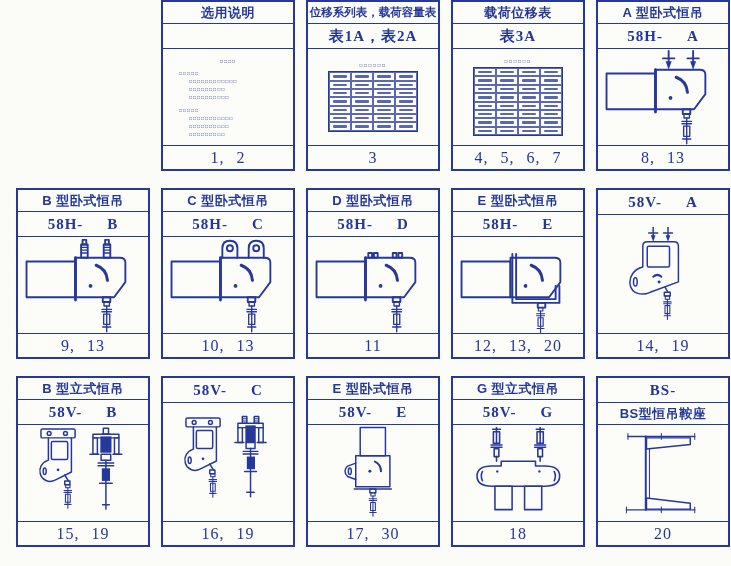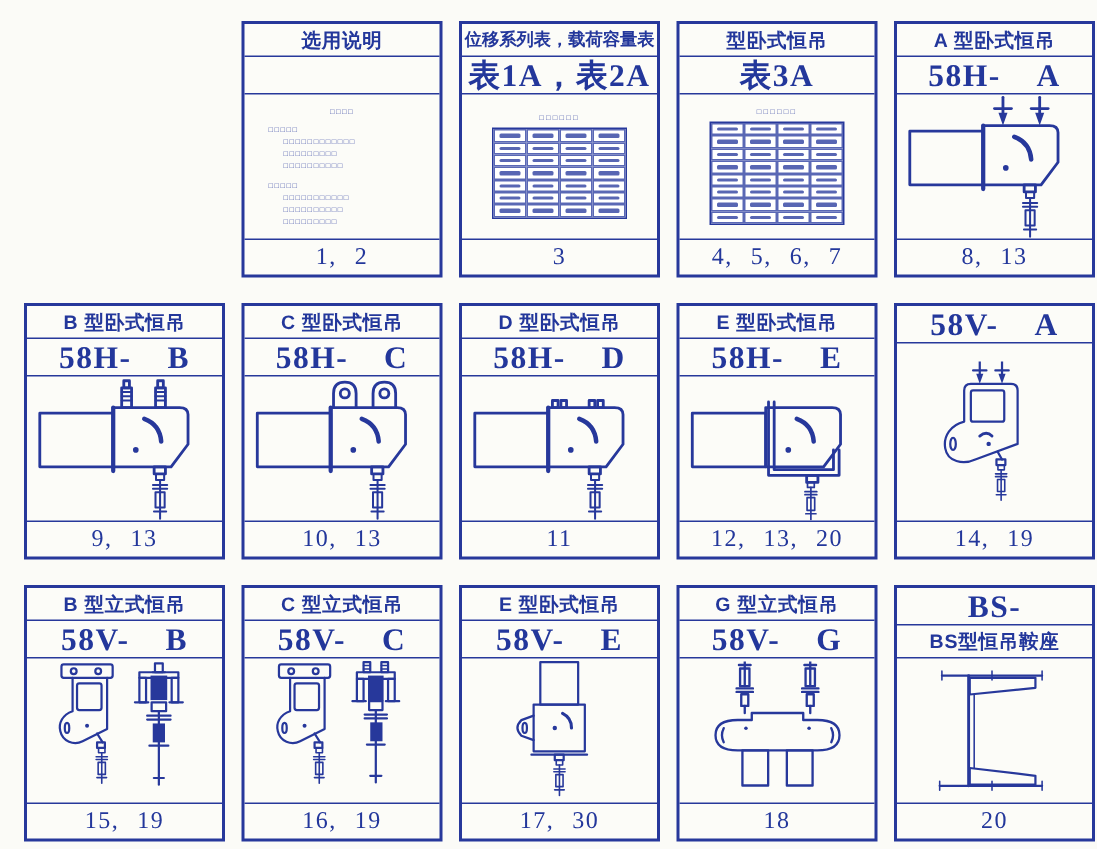--- a/index.html
+++ b/index.html
@@ -4,21 +4,21 @@
 <style>
   html,body{margin:0;padding:0;}
   body{
     width:731px;height:566px;overflow:hidden;
     background:#fbfbf7;
     font-family:"Liberation Sans", sans-serif;
     color:#23379b;
   }
   .sheet{position:relative;width:731px;height:566px;}
   .grid{
-    position:absolute;left:16px;top:14px;
+    position:absolute;left:16px;top:0;
     display:grid;
     grid-template-columns:repeat(5,134px);
     grid-auto-rows:171px;
     column-gap:11px;row-gap:17px;
   }
   .spacer{}
   .card{
     border:2px solid #27389b;
     background:#fcfcf8;
     display:flex;flex-direction:column;
@@ -27,21 +27,21 @@
   .band{flex:0 0 auto;display:flex;align-items:center;justify-content:center;box-sizing:border-box;}
   .title{
     height:22px;border-bottom:1.5px solid #27389b;
     font-size:13px;font-weight:bold;white-space:nowrap;overflow:hidden;
     letter-spacing:0.5px;
   }
   .card.long .title{font-size:11.5px;letter-spacing:0;font-family:Liberation Serif, serif;}
   .model{
     height:25px;border-bottom:1.5px solid #27389b;
     font-family:"Liberation Serif", serif;
-    font-size:21px;font-weight:600;letter-spacing:1px;
+    font-size:15px;font-weight:600;letter-spacing:1px;
     gap:24px;
   }
   .model span:empty{display:none;}
   .footer{
     height:24px;border-top:1.5px solid #27389b;
     font-family:"Liberation Serif", serif;
     font-size:16px;font-weight:400;letter-spacing:1px;word-spacing:7px;
   }
   .body{flex:1 1 auto;display:flex;align-items:center;justify-content:center;overflow:hidden;flex-direction:column;}
   
@@ -199,21 +199,21 @@
             </div>
             <div class="tcell">
               <div class="scr"></div>
             </div>
           </div>
     </div>
     <div class="band footer">3</div>
   </div>
 
   <div class="card">
-    <div class="band title">型卧式恒吊</div>
+    <div class="band title">载荷位移表</div>
     <div class="band model">
       <span>表3A</span>
 
     </div>
     <div class="body">
       <div class="cap">□□□□□□</div>
       <div class="ptable" style="grid-template-columns: repeat(4, 1fr);">
             <div class="tcell">
               <div class="scr"></div>
             </div>
@@ -500,21 +500,20 @@
           <rect x="86" y="57" width="11" height="17" class="f"></rect>
           <path d="M83,77 H100"></path>
           <path d="M87,106 H96"></path>
         </g>
       </svg>
     </div>
     <div class="band footer">15, 19</div>
   </div>
 
   <div class="card">
-    <div class="band title">C 型立式恒吊</div>
     <div class="band model">
       <span>58V-</span>
       <span>C</span>
     </div>
     <div class="body">
       <svg class="draw" viewBox="0 0 120 128" height="95">
         <g class="d">
           <rect x="4" y="4" width="46" height="12" rx="2"></rect>
           <circle cx="15" cy="10" r="2.6"></circle>
               <circle cx="37" cy="10" r="2.6"></circle>

